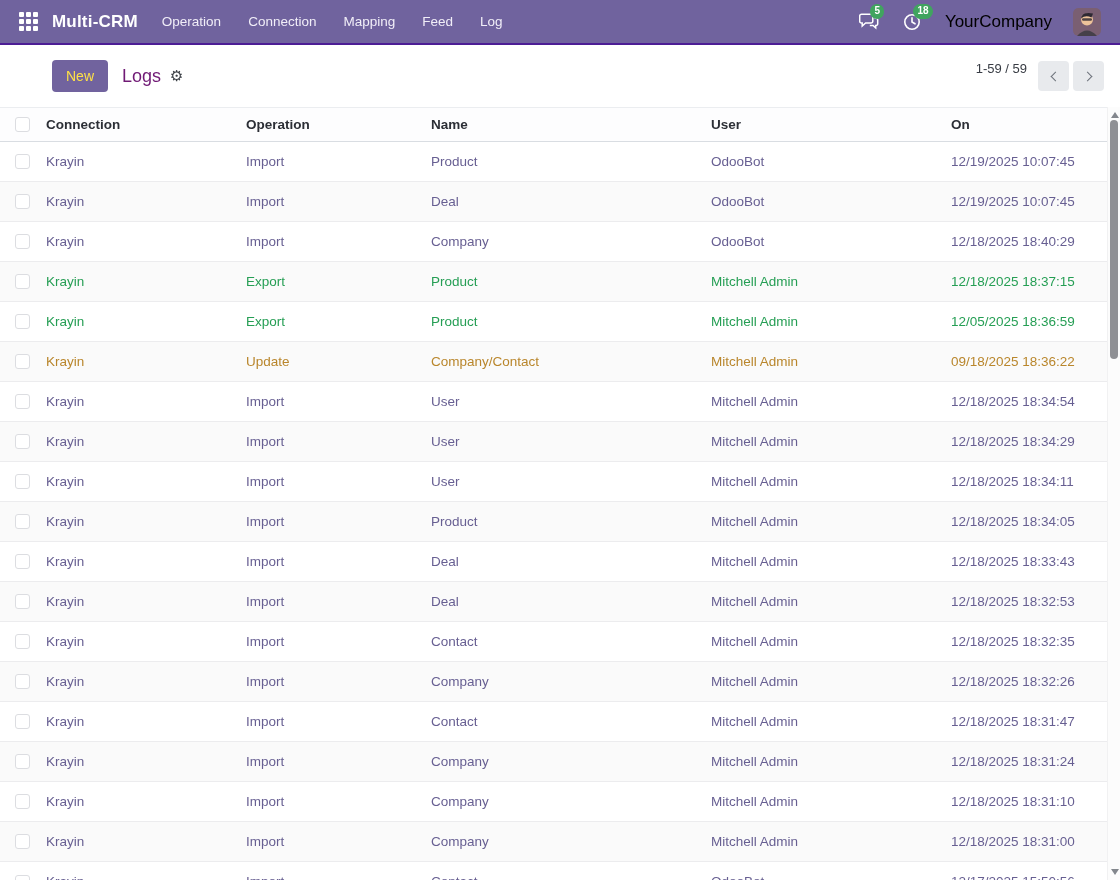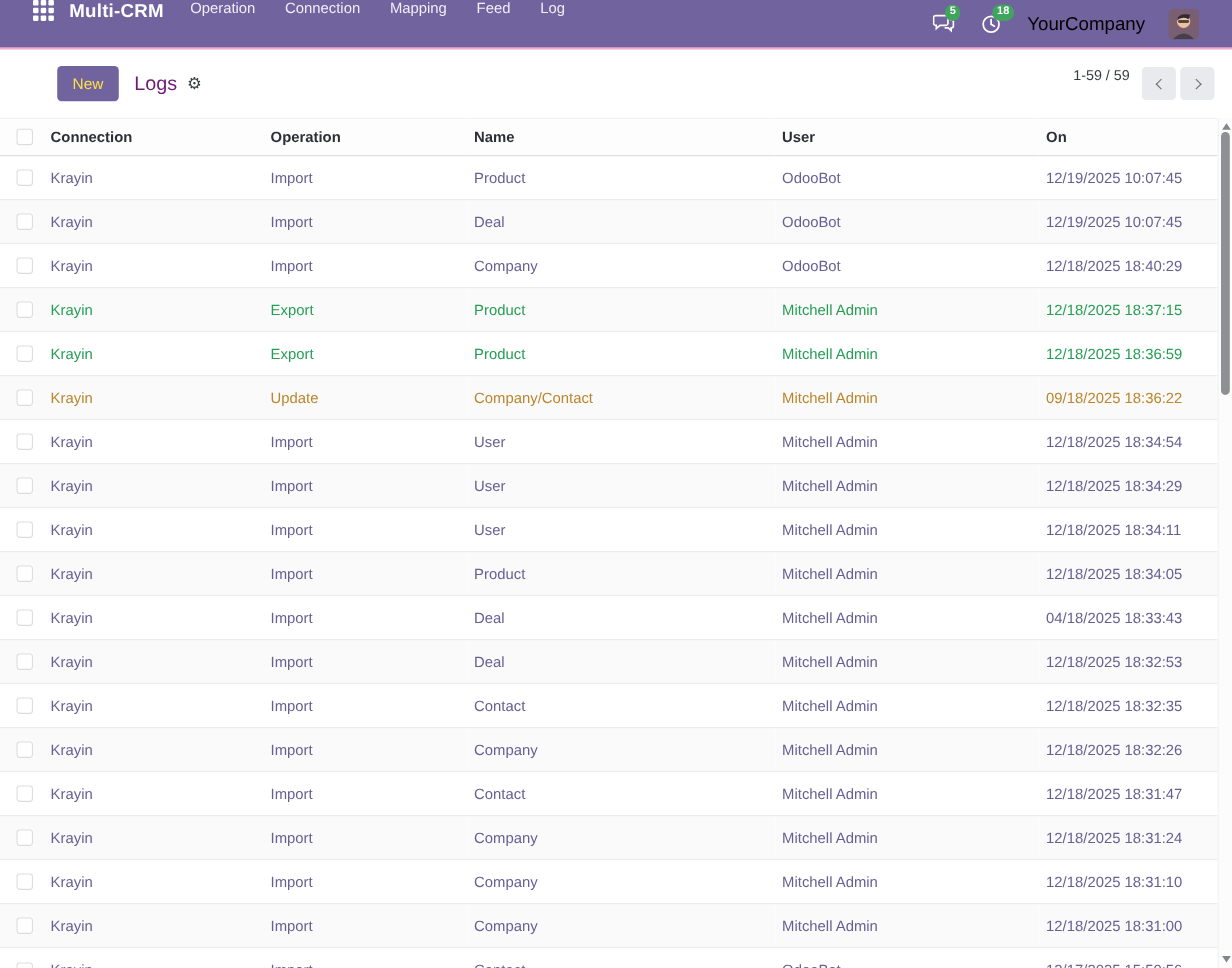--- a/index.html
+++ b/index.html
@@ -1,21 +1,21 @@
 <!DOCTYPE html>
 <html style="--c-nav: #70639e; --c-primary: #71639e; --c-badge: #40a45f; --c-row-default: #675f92; --c-row-success: #259e54; --c-row-warning: #b9862c;"><head>
 <meta charset="utf-8">
 <style>
   * { margin:0; padding:0; box-sizing:border-box; }
   html,body { width:1120px; height:880px; overflow:hidden; background:#fff;
     font-family:"Liberation Sans","DejaVu Sans",sans-serif; }
 
   
-  .navbar { height:45px; background:var(--c-nav); display:flex; 
-    padding:0 30px; border-bottom:2px solid #f9a8d4; }
+  .navbar { height:45px; background:var(--c-nav); display:flex; align-items:center;
+    padding:0 19px; border-bottom:2px solid #4c1d95; }
   .apps-icon { width:19px; height:19px; display:grid; grid-template-columns:repeat(3,1fr);
     gap:2.5px; margin-right:14px; cursor:pointer; }
   .apps-icon i { background:#fff; border-radius:1px; }
   .brand { color:#fff; font-size:17px; font-weight:700; margin-right:24px; letter-spacing:.2px; }
   .nav-items { display:flex; gap:27px; }
   .nav-item { color:#f1eef8; font-size:13.5px; cursor:pointer; }
   .nav-right { margin-left:auto; display:flex; align-items:center; gap:21px; }
   .icon-wrap { position:relative; width:22px; height:20px; cursor:pointer; }
   .nav-badge { position:absolute; top:-8px; left:11px; background:var(--c-badge); color:#fff;
     font-size:10px; font-weight:700; line-height:1; padding:2.5px 4.5px; border-radius:9px; }
@@ -208,21 +208,21 @@
       <td class="c-user">Mitchell Admin</td>
       <td class="c-on">12/18/2025 18:37:15</td>
     </tr>
 
     <tr class="state-success">
       <td class="cb-col"><span class="cb"></span></td>
       <td class="c-connection">Krayin</td>
       <td class="c-operation">Export</td>
       <td class="c-name">Product</td>
       <td class="c-user">Mitchell Admin</td>
-      <td class="c-on">12/18/2025 18:36:59</td>
+      <td class="c-on">12/05/2025 18:36:59</td>
     </tr>
 
     <tr class="state-warning">
       <td class="cb-col"><span class="cb"></span></td>
       <td class="c-connection">Krayin</td>
       <td class="c-operation">Update</td>
       <td class="c-name">Company/Contact</td>
       <td class="c-user">Mitchell Admin</td>
       <td class="c-on">09/18/2025 18:36:22</td>
     </tr>
@@ -262,21 +262,21 @@
       <td class="c-user">Mitchell Admin</td>
       <td class="c-on">12/18/2025 18:34:05</td>
     </tr>
 
     <tr class="state-default">
       <td class="cb-col"><span class="cb"></span></td>
       <td class="c-connection">Krayin</td>
       <td class="c-operation">Import</td>
       <td class="c-name">Deal</td>
       <td class="c-user">Mitchell Admin</td>
-      <td class="c-on">04/18/2025 18:33:43</td>
+      <td class="c-on">12/18/2025 18:33:43</td>
     </tr>
 
     <tr class="state-default">
       <td class="cb-col"><span class="cb"></span></td>
       <td class="c-connection">Krayin</td>
       <td class="c-operation">Import</td>
       <td class="c-name">Deal</td>
       <td class="c-user">Mitchell Admin</td>
       <td class="c-on">12/18/2025 18:32:53</td>
     </tr>

